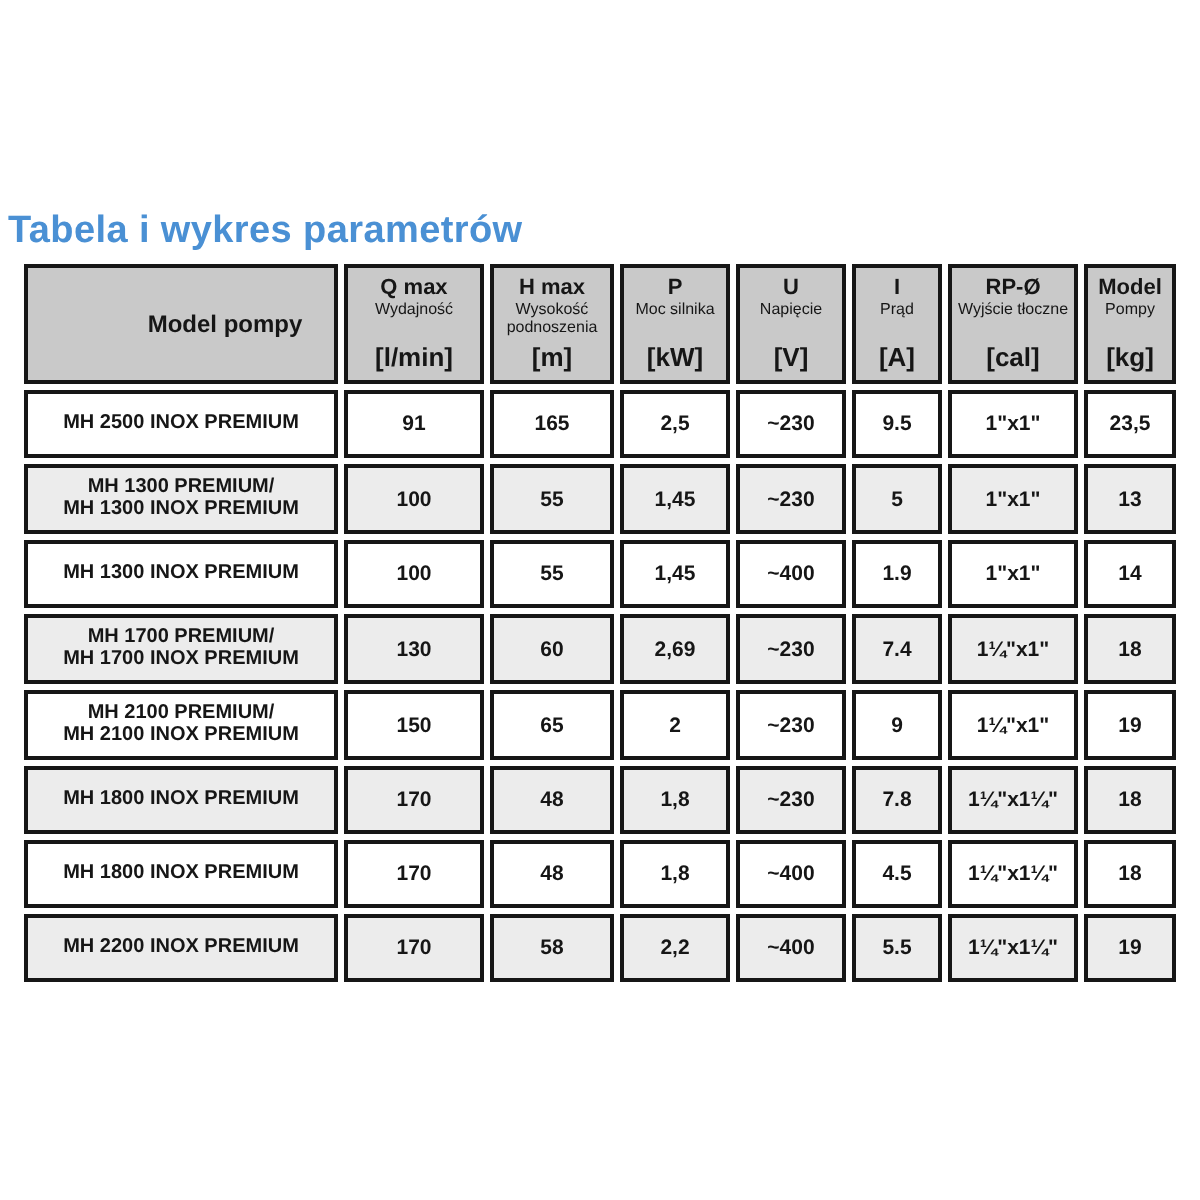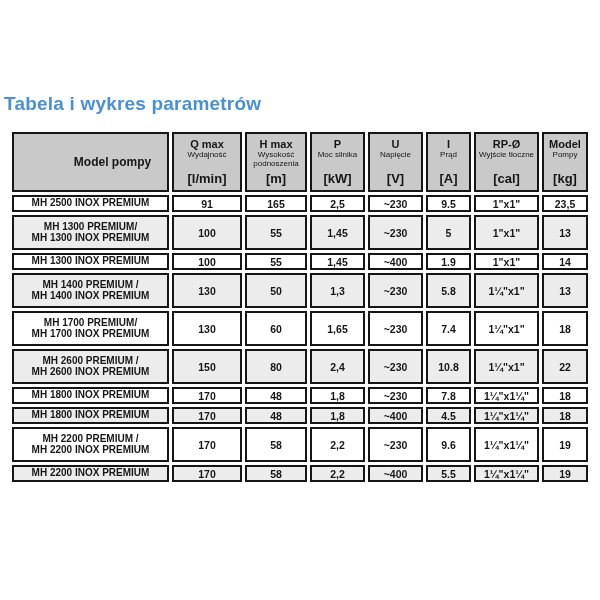--- a/index.html
+++ b/index.html
@@ -10,21 +10,21 @@
     --ink:#161616;
   }
   *{box-sizing:border-box;}
   html,body{margin:0;padding:0;}
   body{
     width:600px;height:600px;position:relative;overflow:hidden;
     background:#ffffff;color:var(--ink);
     font-family:"Liberation Sans",sans-serif;
   }
   .title{
-    position:absolute;left:4px;top:93px;
+    position:absolute;left:4px;top:105px;
     font-size:19px;font-weight:bold;color:var(--accent);letter-spacing:.2px;
   }
   table.spec-table{
     position:absolute;left:9px;top:129px;width:582px;
     border-collapse:separate;border-spacing:3px;table-layout:fixed;
     background:#ffffff;
   }
   .spec-table th,.spec-table td{
     border:2px solid var(--border);
     padding:0;text-align:center;vertical-align:middle;
@@ -35,21 +35,21 @@
     height:100%;display:flex;flex-direction:column;align-items:center;
     padding:4px 1px 5px;
   }
   .model-h .hwrap{justify-content:center;padding:0;margin-left:44px;}
   .h-model-label{font-size:12px;line-height:14px;}
   .h-main{font-size:11px;line-height:12px;}
   .h-sub{font-size:8px;line-height:9px;font-weight:normal;}
   .h-unit{font-size:13px;line-height:12px;margin-top:auto;}
   .spec-table td{font-size:10.5px;background:#ffffff;}
   td.model div{font-size:10px;line-height:10.5px;}
-  tr.single td{height:17px;}
+  tr.single td{height:34px;}
   tr.double td{height:35px;}
   tbody tr:nth-child(even) td{background:var(--stripe);}
 </style>
 </head>
 <body>
 
 <div class="title">Tabela i wykres parametrów</div>
 
 <table class="spec-table">
   <colgroup>
@@ -153,56 +153,43 @@
         <td>100</td>
         <td>55</td>
         <td>1,45</td>
         <td>~400</td>
         <td>1.9</td>
         <td>1"x1"</td>
         <td>14</td>
       </tr>
       <tr class="double">
         <td class="model">
-          <div>MH 1400 PREMIUM /</div>
-          <div>MH 1400 INOX PREMIUM</div>
-        </td>
-        <td>130</td>
-        <td>50</td>
-        <td>1,3</td>
-        <td>~230</td>
-        <td>5.8</td>
-        <td>1¼"x1"</td>
-        <td>13</td>
-      </tr>
-      <tr class="double">
-        <td class="model">
           <div>MH 1700 PREMIUM/</div>
           <div>MH 1700 INOX PREMIUM</div>
         </td>
         <td>130</td>
         <td>60</td>
-        <td>1,65</td>
+        <td>2,69</td>
         <td>~230</td>
         <td>7.4</td>
         <td>1¼"x1"</td>
         <td>18</td>
       </tr>
       <tr class="double">
         <td class="model">
-          <div>MH 2600 PREMIUM /</div>
-          <div>MH 2600 INOX PREMIUM</div>
+          <div>MH 2100 PREMIUM/</div>
+          <div>MH 2100 INOX PREMIUM</div>
         </td>
         <td>150</td>
-        <td>80</td>
-        <td>2,4</td>
-        <td>~230</td>
-        <td>10.8</td>
+        <td>65</td>
+        <td>2</td>
+        <td>~230</td>
+        <td>9</td>
         <td>1¼"x1"</td>
-        <td>22</td>
+        <td>19</td>
       </tr>
       <tr class="single">
         <td class="model">
           <div>MH 1800 INOX PREMIUM</div>
         </td>
         <td>170</td>
         <td>48</td>
         <td>1,8</td>
         <td>~230</td>
         <td>7.8</td>
@@ -214,33 +201,20 @@
           <div>MH 1800 INOX PREMIUM</div>
         </td>
         <td>170</td>
         <td>48</td>
         <td>1,8</td>
         <td>~400</td>
         <td>4.5</td>
         <td>1¼"x1¼"</td>
         <td>18</td>
       </tr>
-      <tr class="double">
-        <td class="model">
-          <div>MH 2200 PREMIUM /</div>
-          <div>MH 2200 INOX PREMIUM</div>
-        </td>
-        <td>170</td>
-        <td>58</td>
-        <td>2,2</td>
-        <td>~230</td>
-        <td>9.6</td>
-        <td>1¼"x1¼"</td>
-        <td>19</td>
-      </tr>
       <tr class="single">
         <td class="model">
           <div>MH 2200 INOX PREMIUM</div>
         </td>
         <td>170</td>
         <td>58</td>
         <td>2,2</td>
         <td>~400</td>
         <td>5.5</td>
         <td>1¼"x1¼"</td>

